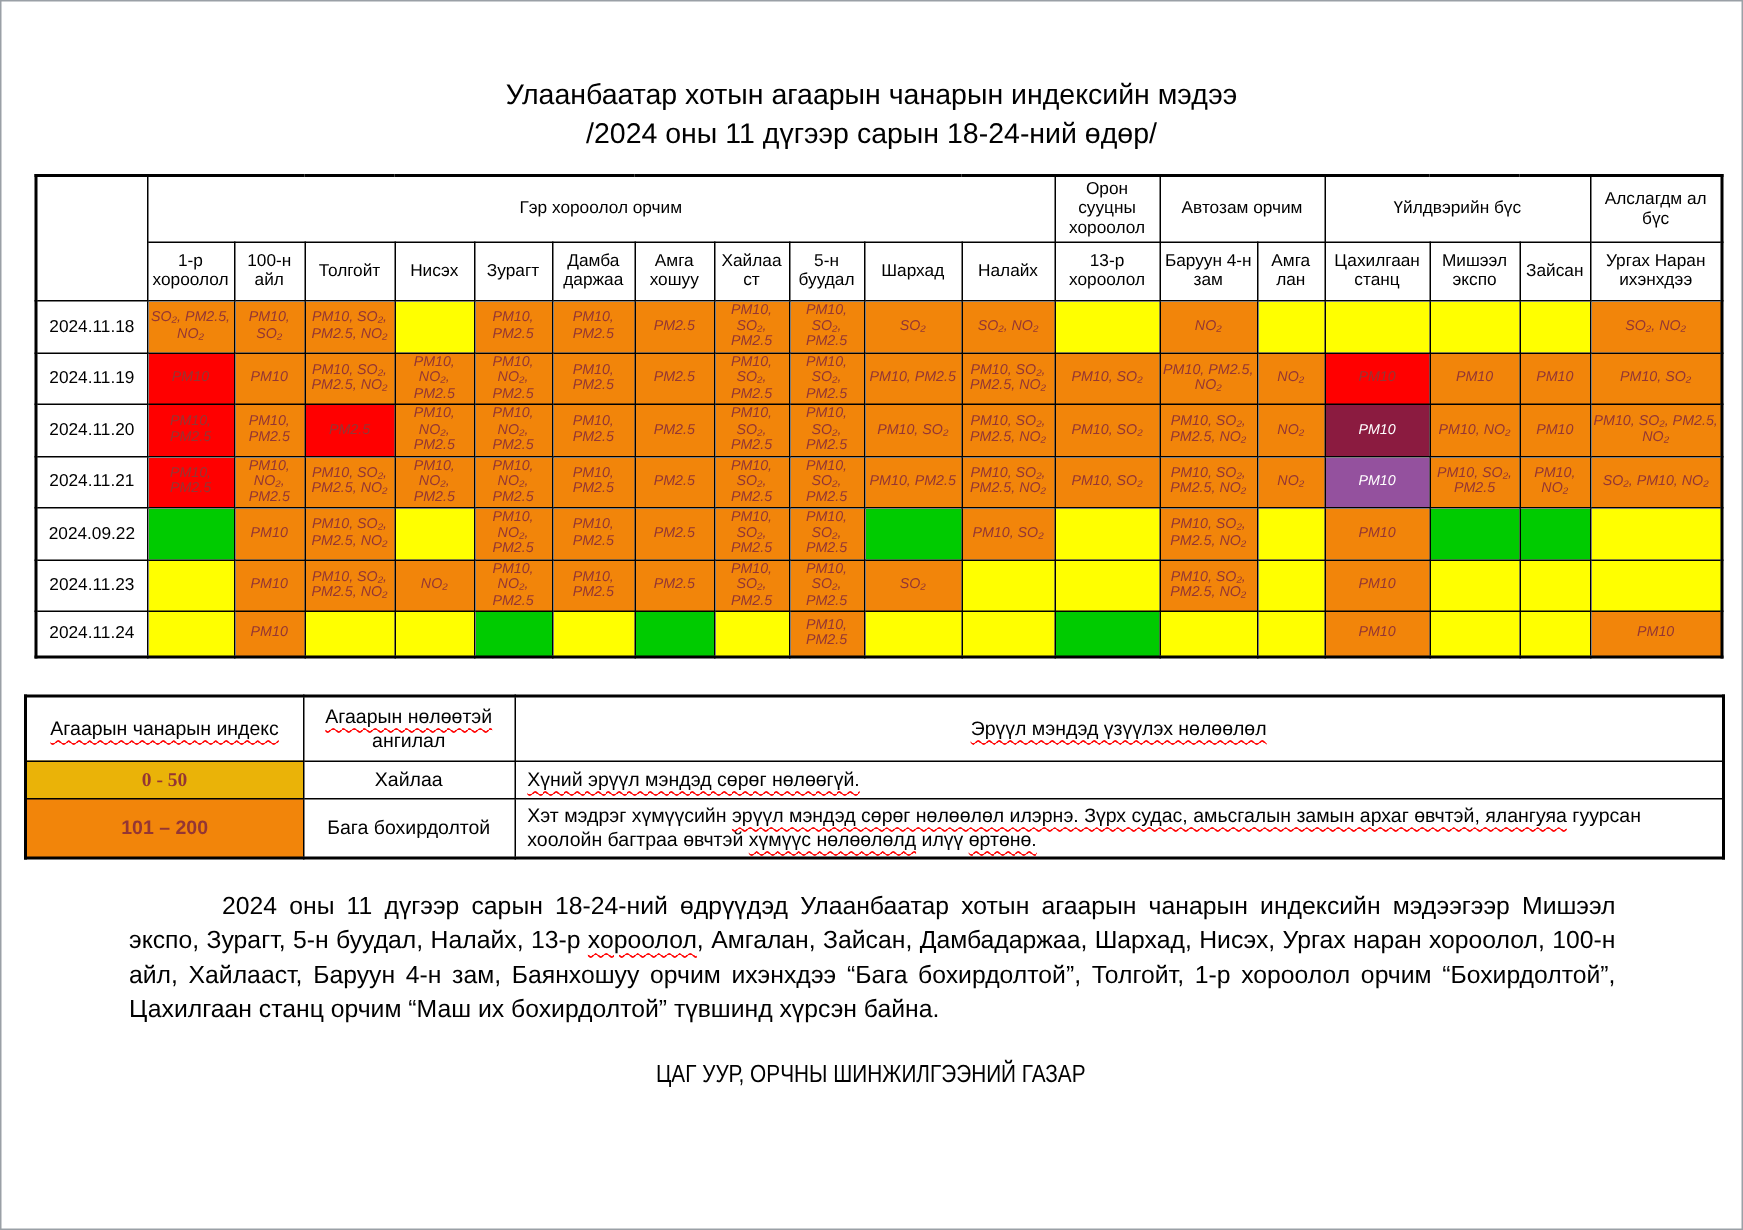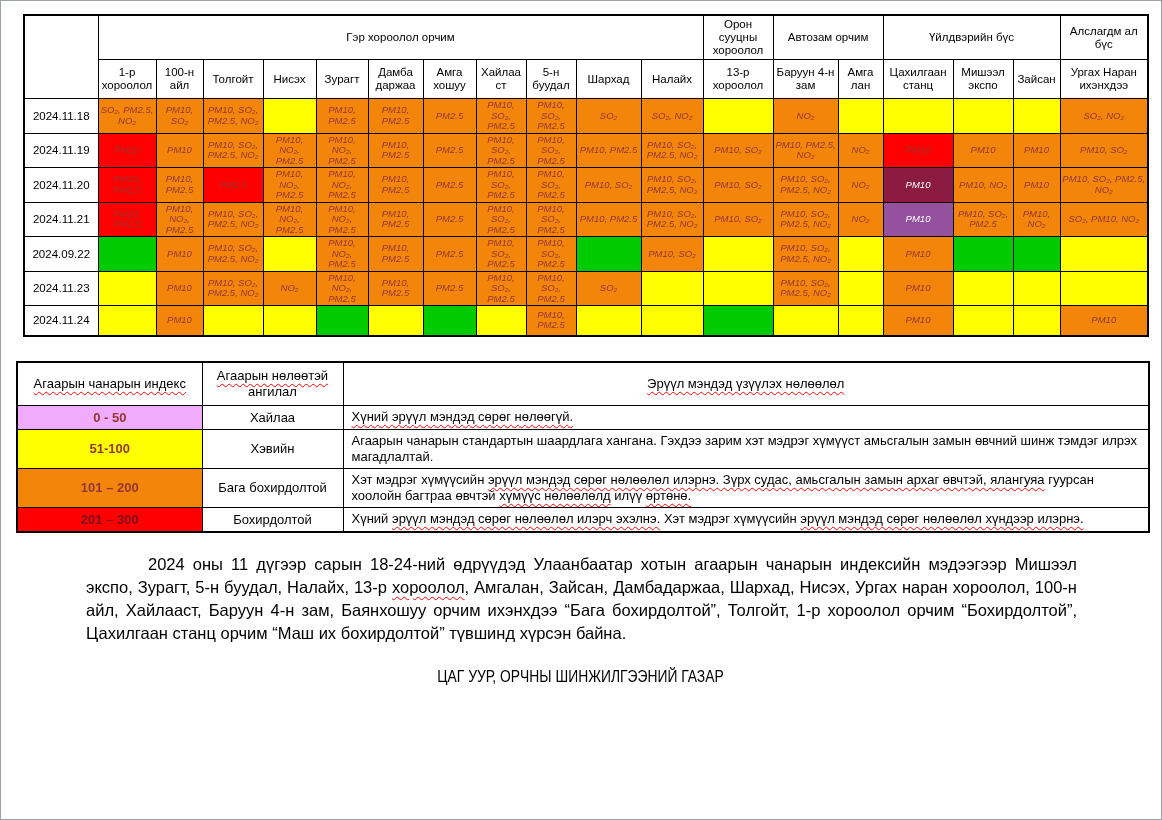--- a/index.html
+++ b/index.html
@@ -34,20 +34,24 @@
   .summary { margin:20px 84px 0 85px; font-size:16.5px; line-height:23px; text-align:justify; text-indent:62px; color:#000; }
 
   .footer { text-align:center; margin-top:20px; font-size:16.5px; line-height:23px; }
   .footer .cond { display:inline-block; transform:scaleX(0.84); transform-origin:center; white-space:nowrap; }
 </style>
 </head>
 <body>
 
 <div class="page">
 
+  <div class="title">
+    <div>Улаанбаатар хотын агаарын чанарын индексийн мэдээ</div>
+    <div>/2024 оны 11 дүгээр сарын 18-24-ний өдөр/</div>
+  </div>
 
   <table class="aqi">
     <colgroup>
       <col style="width:74px">
         <col style="width:58px">
         <col style="width:47px">
         <col style="width:60px">
       <col style="width:53px">
         <col style="width:52px">
         <col style="width:55px">
@@ -253,39 +257,29 @@
     </colgroup>
     <thead>
         <tr>
           <th><span class="w">Агаарын чанарын индекс</span></th>
           <th><span class="w">Агаарын нөлөөтэй</span><span> ангилал</span></th>
           <th><span class="w">Эрүүл мэндэд үзүүлэх нөлөөлөл</span></th>
         </tr>
       </thead>
     <tbody>
         <tr>
-          <td class="range" style="background: #f0abfc; color: rgb(148, 54, 52);">0 - 50</td>
+          <td class="range" style="background: #eab308; color: rgb(148, 54, 52); font-family: Liberation Serif, serif;">0 - 50</td>
           <td class="cls">Хайлаа</td>
           <td class="effect"><span class="w">Хүний эрүүл мэндэд сөрөг нөлөөгүй.</span></td>
-        </tr>
-        <tr>
-          <td class="range" style="background: rgb(255, 255, 0); color: rgb(148, 54, 52);">51-100</td>
-          <td class="cls">Хэвийн</td>
-          <td class="effect"><span>Агаарын чанарын стандартын шаардлага хангана. Гэхдээ зарим хэт мэдрэг хүмүүст  амьсгалын замын өвчний шинж тэмдэг илрэх магадлалтай.</span></td>
         </tr>
         <tr>
           <td class="range" style="background: rgb(242, 133, 10); color: rgb(148, 54, 52);">101 – 200</td>
           <td class="cls">Бага бохирдолтой</td>
           <td class="effect"><span>Хэт мэдрэг хүмүүсийн </span><span class="w">эрүүл мэндэд  сөрөг нөлөөлөл илэрнэ. Зүрх судас, амьсгалын замын архаг өвчтэй, ялангуяа</span><span> гуурсан хоолойн багтраа өвчтэй </span><span class="w">хүмүүс нөлөөлөлд</span><span> илүү </span><span class="w">өртөнө.</span></td>
         </tr>
-        <tr>
-          <td class="range" style="background: rgb(255, 0, 0); color: rgb(122, 16, 36);">201 – 300</td>
-          <td class="cls">Бохирдолтой</td>
-          <td class="effect"><span>Хүний </span><span class="w">эрүүл мэндэд сөрөг нөлөөлөл илэрч эхэлнэ.</span><span> Хэт мэдрэг хүмүүсийн </span><span class="w">эрүүл мэндэд сөрөг нөлөөлөл хүндээр илэрнэ.</span></td>
-        </tr>
       </tbody>
   </table>
 
   <p class="summary"><span>2024 оны 11 дүгээр сарын 18-24-ний өдрүүдэд Улаанбаатар хотын агаарын чанарын индексийн мэдээгээр Мишээл экспо, Зурагт, 5-н буудал, Налайх, 13-р </span><span class="w">хороолол</span><span>, Амгалан, Зайсан, Дамбадаржаа, Шархад, Нисэх, Ургах наран хороолол, 100-н айл, Хайлааст, Баруун 4-н зам, Баянхошуу орчим ихэнхдээ “Бага бохирдолтой”, Толгойт, 1-р хороолол орчим “Бохирдолтой”, Цахилгаан станц орчим “Маш их бохирдолтой” түвшинд хүрсэн байна.</span></p>
 
   <div class="footer">
     <div><span class="cond">ЦАГ УУР, ОРЧНЫ ШИНЖИЛГЭЭНИЙ ГАЗАР</span></div>
 
   </div>
 

